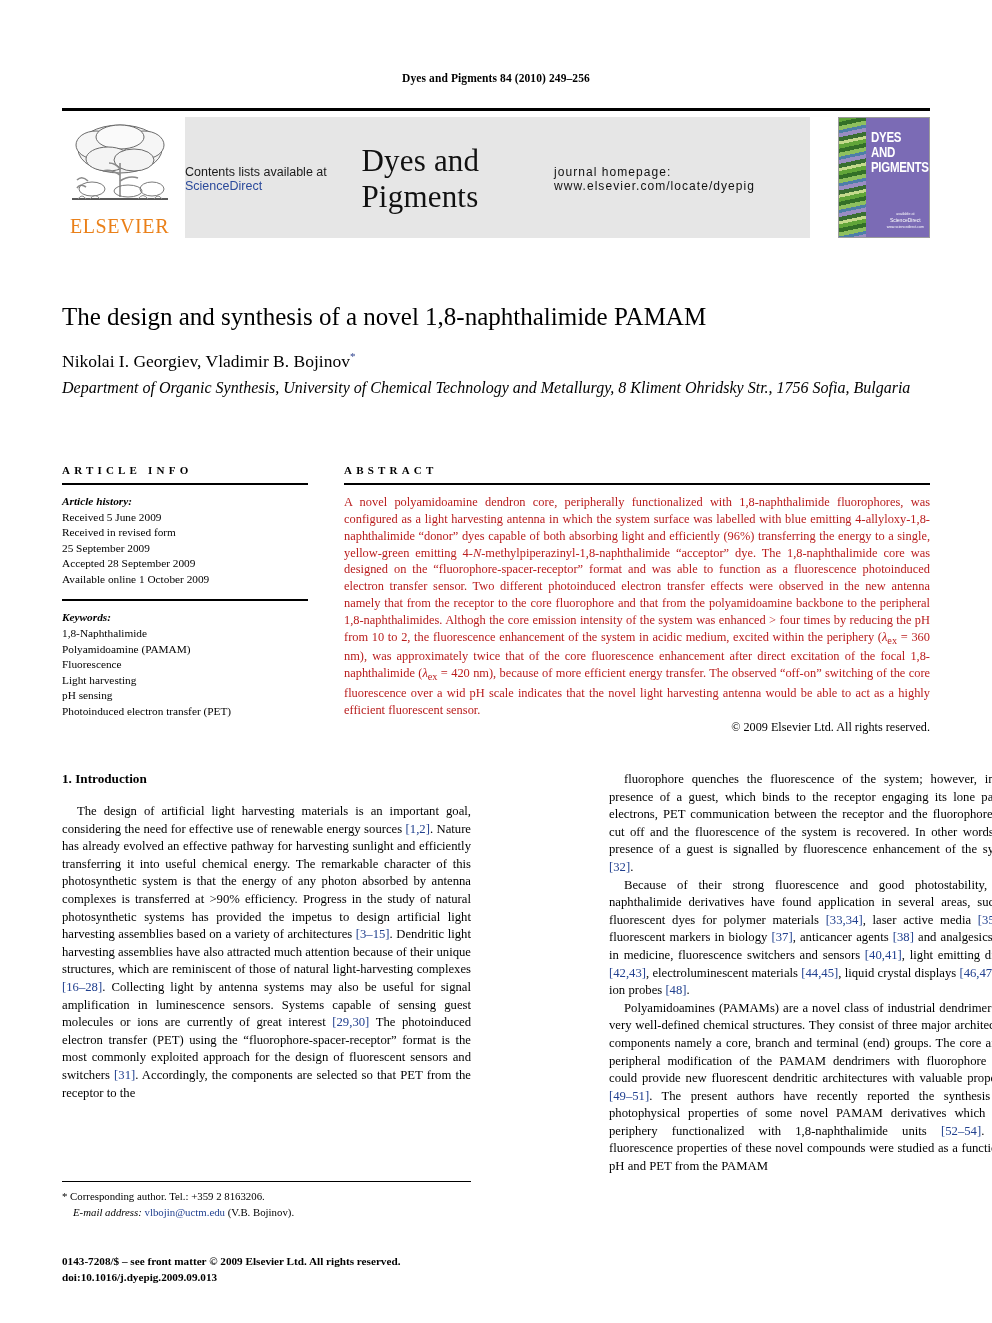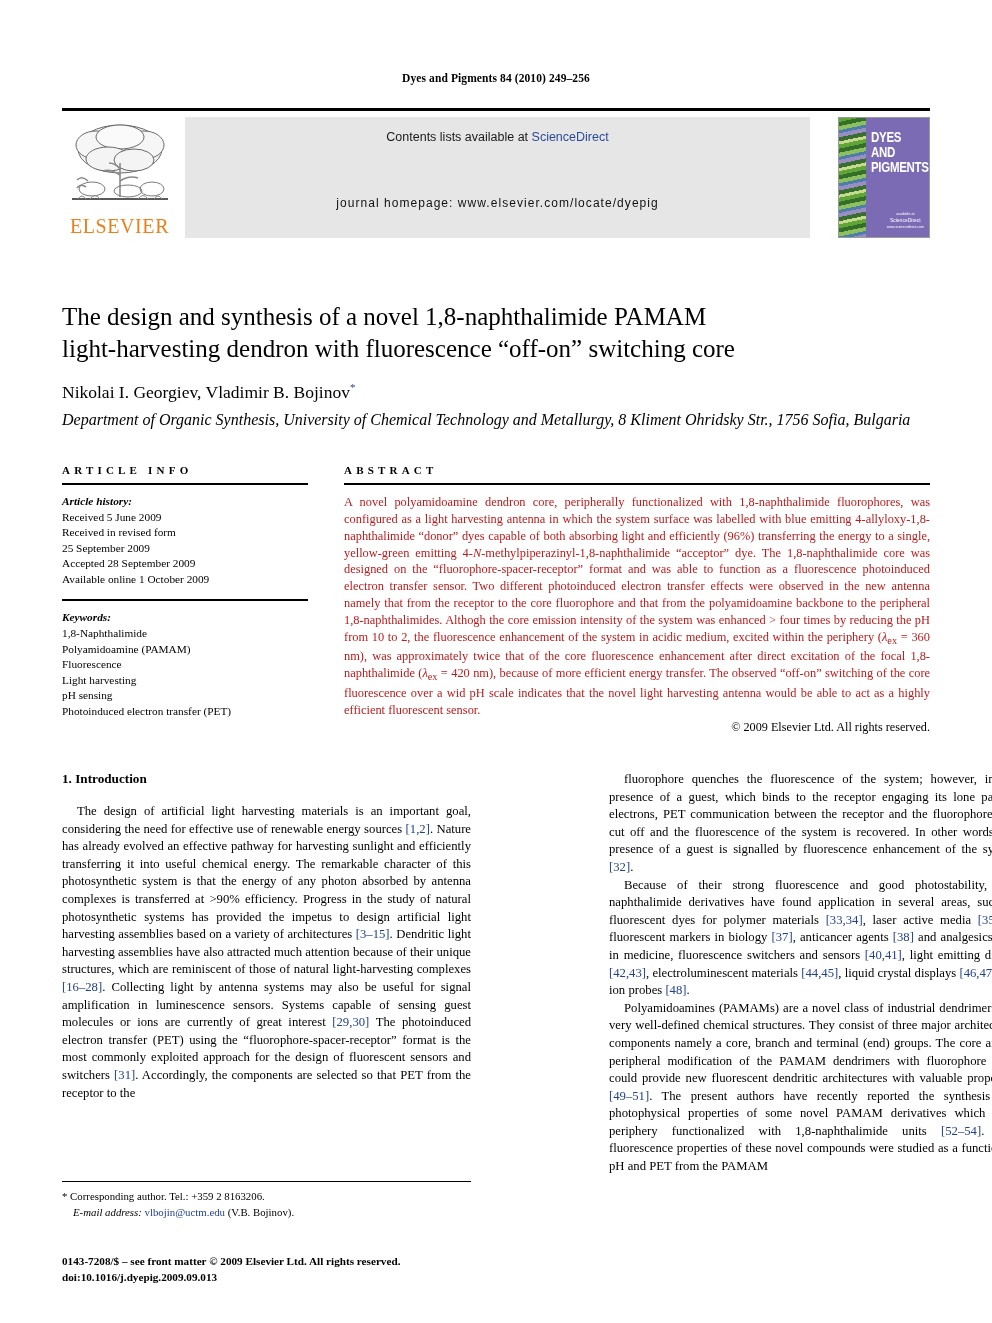--- a/index.html
+++ b/index.html
@@ -69,24 +69,24 @@
     color: #ea8019;
     line-height: 1;
     margin-top: 1px;
   }
   .journal-band {
     flex: 1 1 auto;
     background: #e6e6e6;
     margin: 0 28px 0 8px;
     position: relative;
     display: flex;
-    flex-direction: column;
+    flex-direction: row;
     align-items: center;
     justify-content: space-between;
-    padding: 13px 0 28px 0;
+    padding: 13px 0 11px 0;
     box-sizing: border-box;
   }
   .contents-line {
     font-family: "Liberation Sans", sans-serif;
     font-size: 12.5px;
     color: #1a1a1a;
   }
   .contents-line .sd-link { color: #2b4a9b; }
   .journal-title {
     font-family: "Liberation Serif", serif;
@@ -289,20 +289,21 @@
               <path d="M70 80 q5 -7 10 0"></path>
               <path d="M86 80 q4 -6 8 0"></path>
             </g>
           </svg>
         </span>
         <span class="elsevier-word">ELSEVIER</span>
       </div>
 
       <div class="journal-band">
         <div class="contents-line"><span>Contents lists available at </span><span class="sd-link">ScienceDirect</span></div>
+        <div class="journal-title">Dyes and Pigments</div>
         <div class="homepage-line">journal homepage: www.elsevier.com/locate/dyepig</div>
       </div>
 
       <div class="cover-thumb">
         <div class="cover-strip"></div>
         <div class="cover-title">
           <div>Dyes</div>
           <div>and</div>
           <div>Pigments</div>
         </div>
@@ -312,21 +313,20 @@
           <div>www.sciencedirect.com</div>
         </div>
       </div>
 
     </div>
   </div>
 
   <div class="title-block">
     <h1 class="article-title">
       <span>The design and synthesis of a novel 1,8-naphthalimide PAMAM</span><br>
-      <span>light-harvesting dendron with fluorescence “off-on” switching core</span>
     </h1>
     <div class="authors"><span>Nikolai I. Georgiev, Vladimir B. Bojinov</span><sup>*</sup></div>
     <div class="affiliation">Department of Organic Synthesis, University of Chemical Technology and Metallurgy, 8 Kliment Ohridsky Str., 1756 Sofia, Bulgaria</div>
   </div>
 
   <div class="info-abstract">
     <div class="ia-cols">
 
       <div class="col-info">
         <div class="sec-label">ARTICLE INFO</div>

